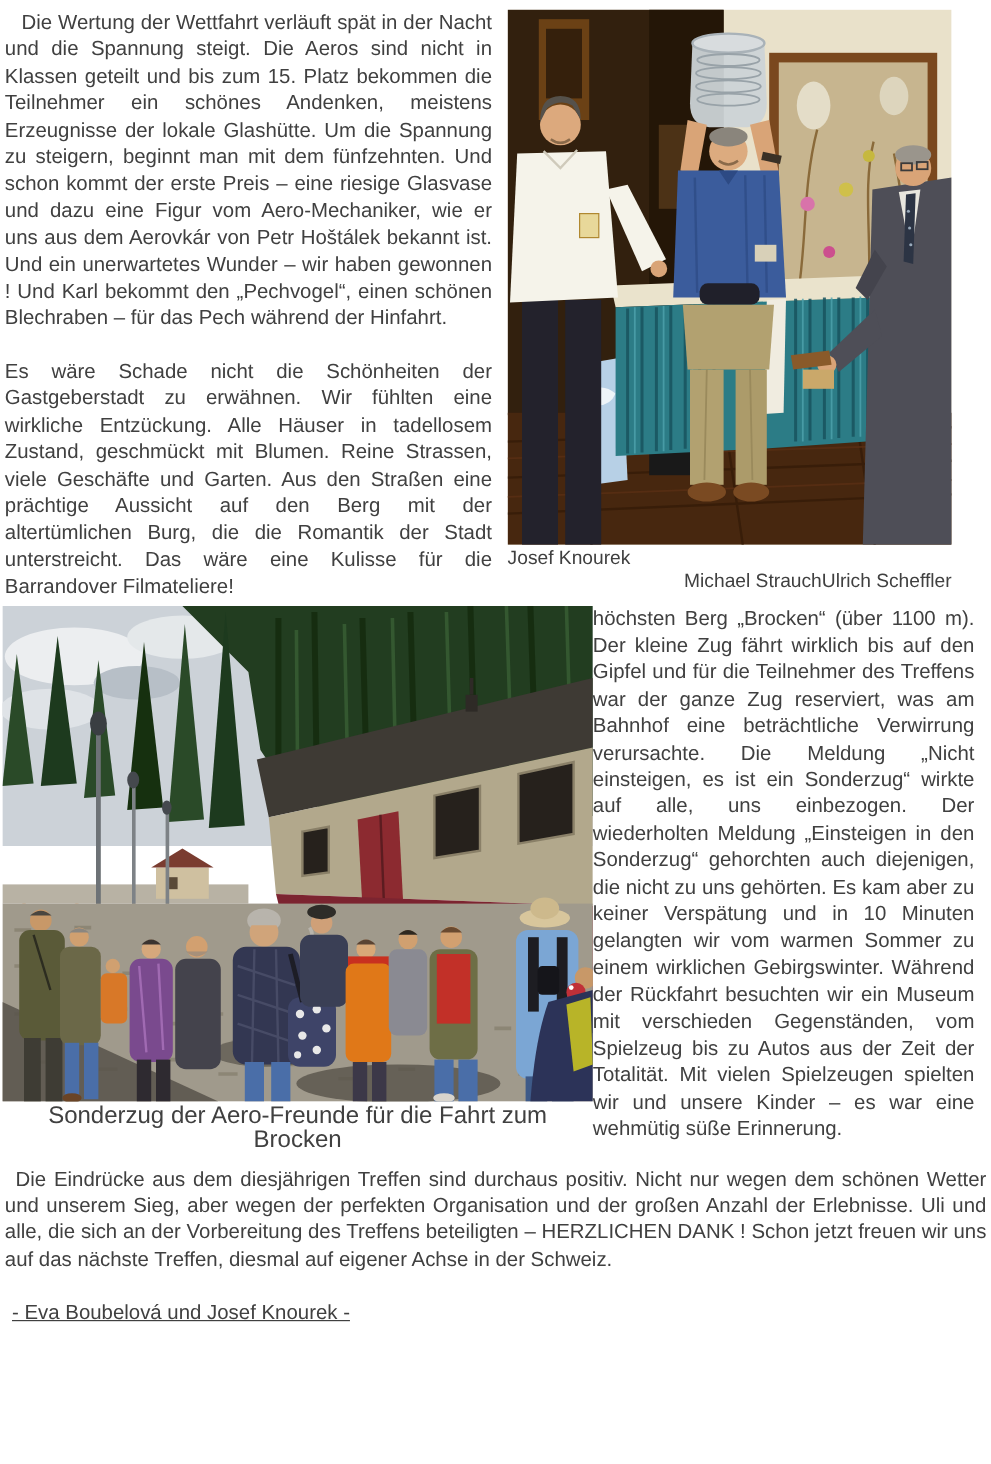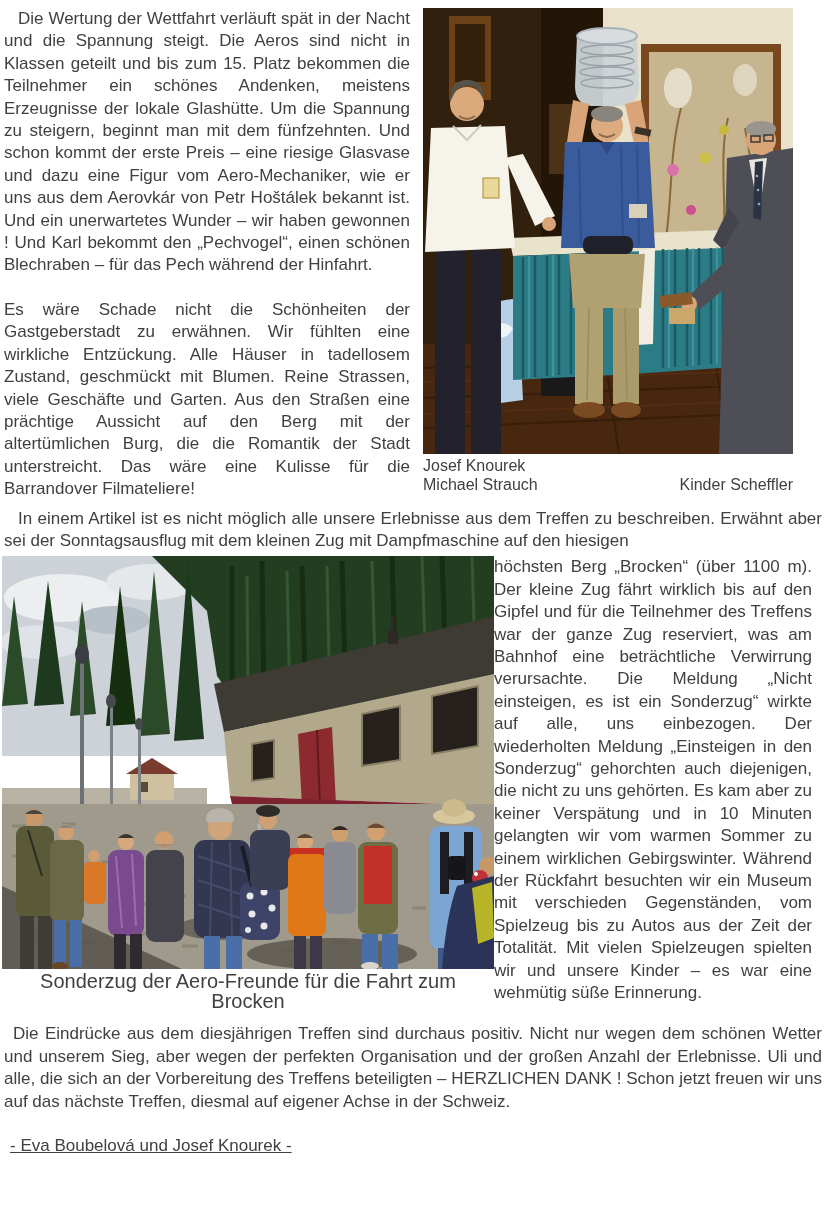--- a/index.html
+++ b/index.html
@@ -14,21 +14,21 @@
   p.just { text-align:justify; }
   .indent { text-indent:14px; }
 
   .top-section { display:flex; }
   .col-left { width:406px; }
   .col-left .p2 { margin-top:22px; }
 
   .fig-ceremony { margin-left:13px; width:373px; }
   .fig-ceremony svg { display:block; width:370px; height:446px; }
   .cap-center { text-align:left; line-height:19px; margin-top:2px; font-size:16px; }
-  .cap-row { display:flex; justify-content:space-between; width:370px; line-height:19px; font-size:16px; }
+  .cap-row { display:flex; justify-content:flex-end; width:370px; line-height:19px; font-size:16px; }
 
   .mid-para { margin-top:7px; }
 
   .section2 { display:flex; margin-top:4px; }
   .fig-train { width:492px; margin-left:-2px; flex:none; }
   .fig-train svg { display:block; width:492px; height:413px; }
   .cap-train { text-align:center; line-height:20px; margin-top:2px; font-size:20px; }
   .col-right2 { width:318px; }
 
   .bottom-para { margin-top:12px; text-indent:9px; }
@@ -147,27 +147,26 @@
           <ellipse cx="338" cy="121" rx="15" ry="8" fill="#9a958c"></ellipse>
           <rect x="328" y="128" width="9" height="6" fill="none" stroke="#3a3a3a" stroke-width="1.5"></rect>
           <rect x="341" y="127" width="9" height="6" fill="none" stroke="#3a3a3a" stroke-width="1.5"></rect>
           <path d="M306,200 L290,232 L300,242 L316,214 Z" fill="#44444d"></path>
         </g>
       </svg>
       <figcaption>
         <div class="cap-center">Josef Knourek</div>
         <div class="cap-row">
           <span>Michael Strauch</span>
-          <span>Kinder Scheffler</span>
+          <span>Ulrich Scheffler</span>
         </div>
       </figcaption>
     </figure>
   </div>
 
-  <p class="just indent mid-para">In einem Artikel ist es nicht möglich alle unsere Erlebnisse aus dem Treffen zu beschreiben. Erwähnt aber sei der Sonntagsausflug mit dem kleinen Zug mit Dampfmaschine auf den hiesigen</p>
 
   <div class="section2">
     <figure class="fig-train">
 
       <svg viewBox="0 0 492 413" aria-hidden="true">
 
         <rect x="0" y="0" width="492" height="200" fill="#ccd2d8"></rect>
         <ellipse cx="60" cy="42" rx="58" ry="24" fill="#eceef0"></ellipse>
         <ellipse cx="150" cy="26" rx="46" ry="18" fill="#e4e8ea"></ellipse>
         <ellipse cx="40" cy="86" rx="42" ry="17" fill="#dfe3e7"></ellipse>

